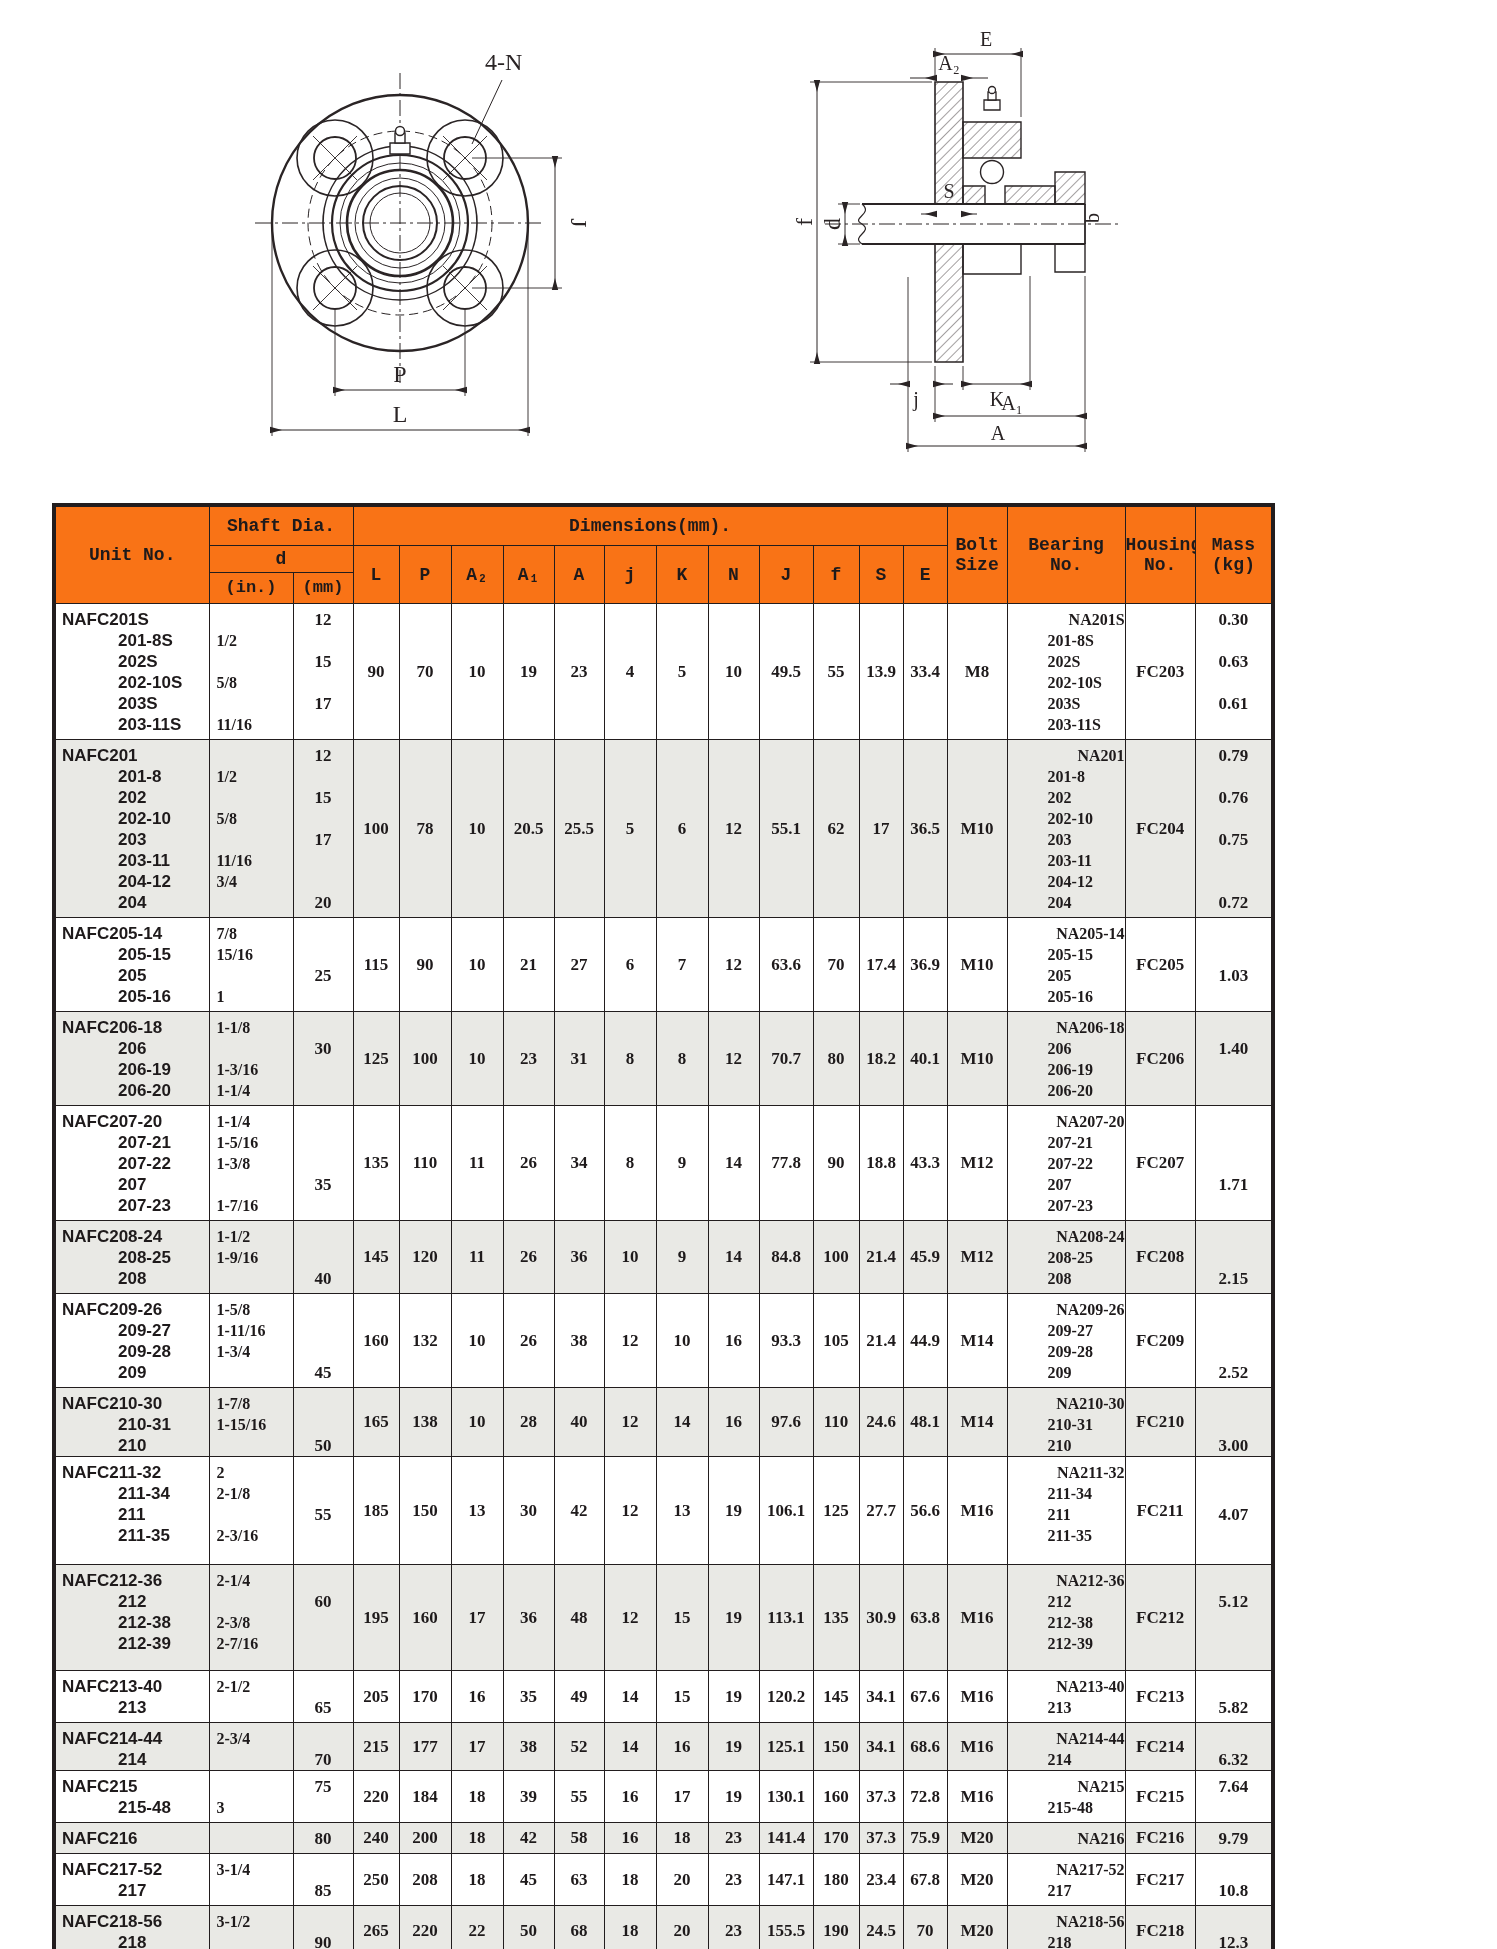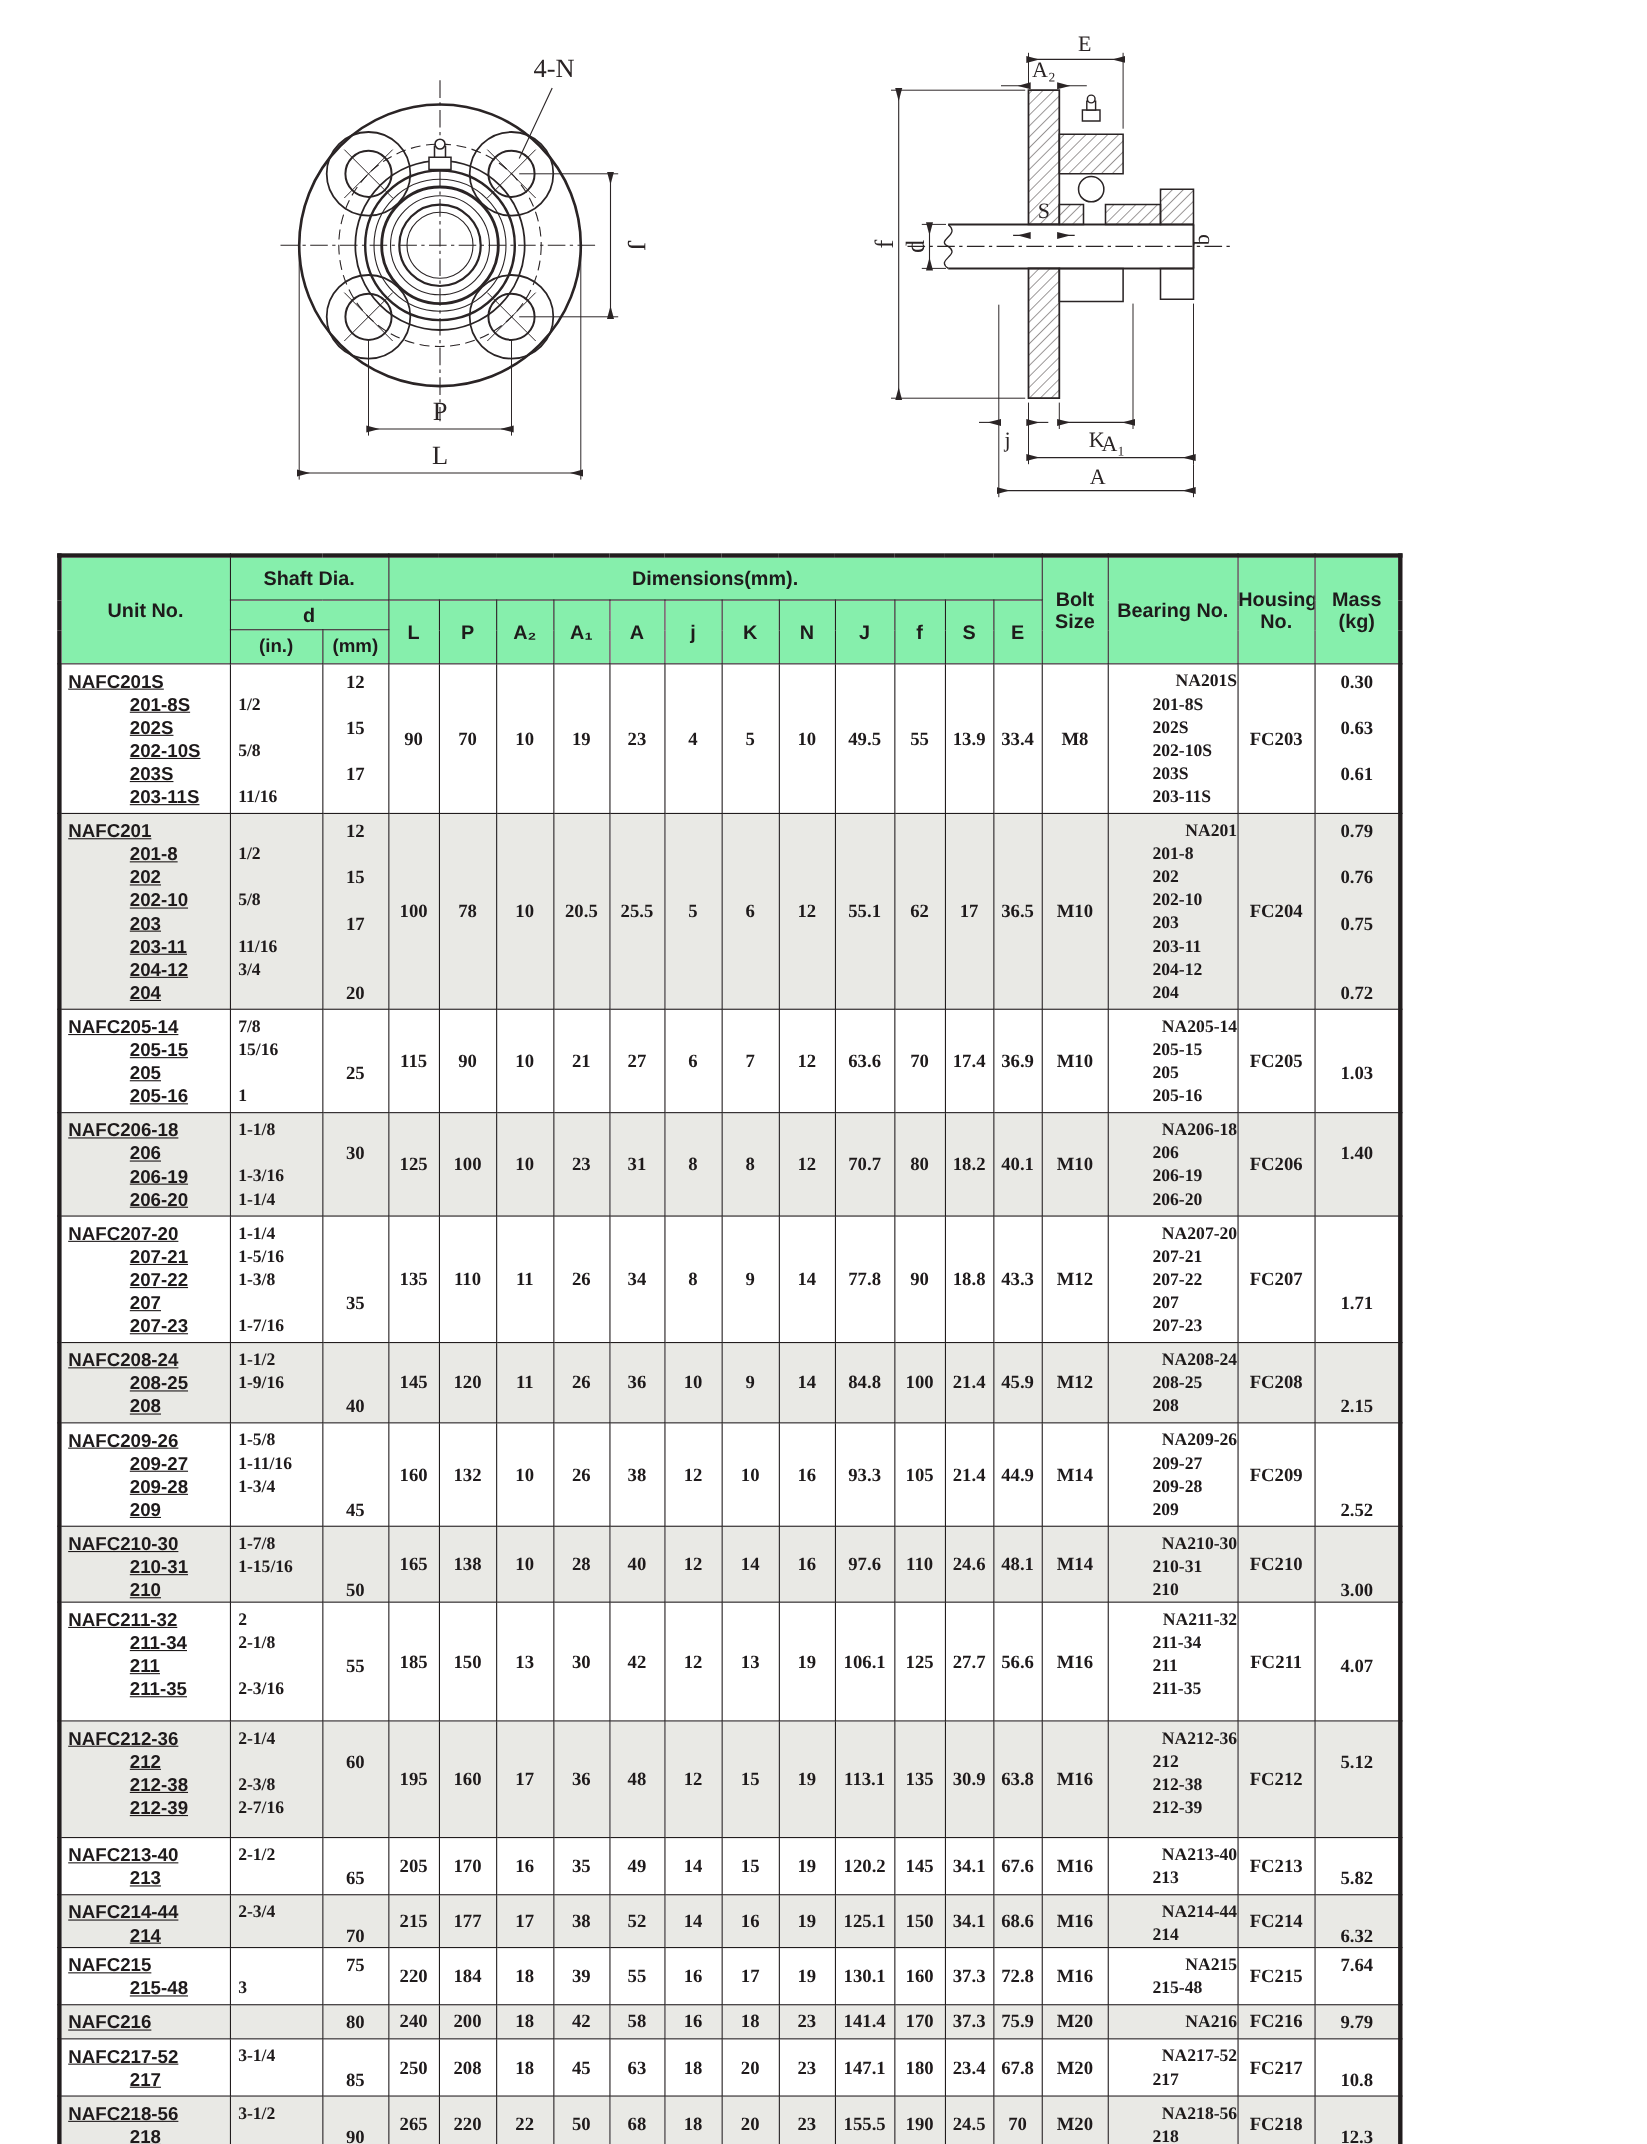--- a/index.html
+++ b/index.html
@@ -17,31 +17,31 @@
 
   
   #series-title{position:absolute;left:930px;top:360px;width:380px;text-align:center;
       font-family:"Liberation Serif",serif;font-weight:bold;color:#00aeef;line-height:33px;font-size:28px;}
 
   
   #table-wrap{position:absolute;left:52px;top:503px;width:1203px;}
   table{border-collapse:collapse;table-layout:fixed;width:1203px;}
   td,th{border:1.6px solid #221d1e;padding:0;overflow:hidden;}
   table{border:4px solid #221d1e;}
-  thead th{background:#86efac;font-family:Liberation Sans, sans-serif;font-weight:bold;
+  thead th{background:#f97316;font-family:Liberation Mono, monospace;font-weight:bold;
            font-size:18px;text-align:center;vertical-align:middle;line-height:20px;}
   thead tr.r1 th{height:38px;}
   thead tr.r2 th{height:26px;}
   thead tr.r3 th{height:30px;font-size:17px;}
   tbody td{vertical-align:middle;background:#ffffff;}
   tbody tr.alt td{background:#e9e9e5;}
   td.num{font-family:"Liberation Serif",serif;font-weight:bold;font-size:17px;text-align:center;}
   td.stack{vertical-align:top;padding-top:5px;}
   td.stack .ln{height:21px;line-height:21px;white-space:nowrap;}
-  td.unit-cell .ln{font-family:"Liberation Sans",sans-serif;font-weight:bold;font-size:17px;padding-left:62px;text-decoration:underline;}
+  td.unit-cell .ln{font-family:"Liberation Sans",sans-serif;font-weight:bold;font-size:17px;padding-left:62px;}
   td.unit-cell .ln.first{padding-left:6px;}
   td.in-cell .ln{font-family:"Liberation Serif",serif;font-weight:bold;font-size:16px;padding-left:7px;}
   td.mm-cell .ln{font-family:"Liberation Serif",serif;font-weight:bold;font-size:17px;text-align:center;}
   td.bearing-cell .ln{font-family:"Liberation Serif",serif;font-weight:bold;font-size:16px;padding-left:40px;}
   td.bearing-cell .ln.first{padding-left:10px;text-align:right;}
   td.mass-cell .ln{font-family:"Liberation Serif",serif;font-weight:bold;font-size:17px;text-align:center;}
 </style>
 </head>
 <body>
 

